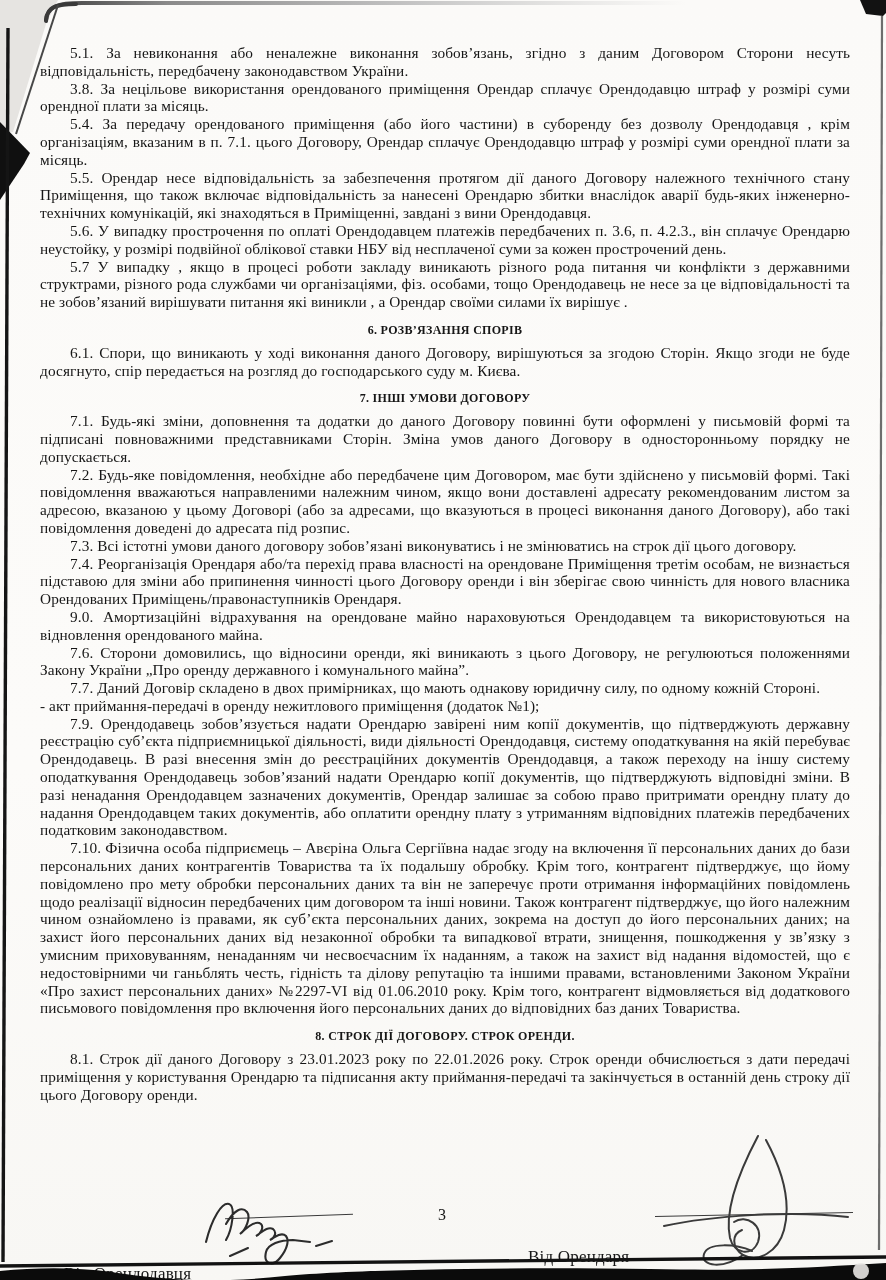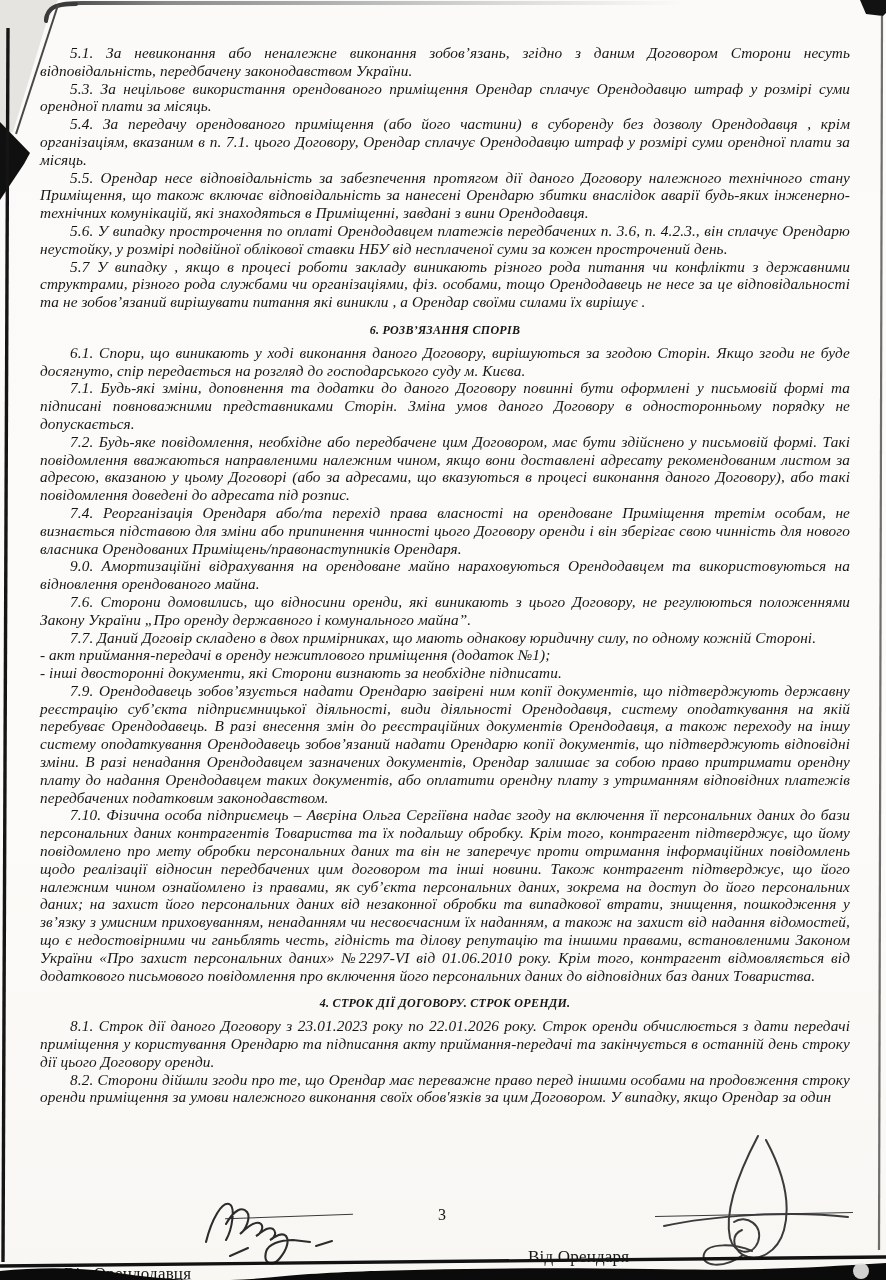--- a/index.html
+++ b/index.html
@@ -13,21 +13,20 @@
     color:#161616;
   }
   .artifacts{position:absolute;inset:0;pointer-events:none;z-index:5;}
   .content{
     position:absolute;left:40px;right:36px;top:44px;
     z-index:2;
     font-size:15.3px;
     line-height:17.8px;
     text-align:justify;
     letter-spacing:.1px;
-    font-style:italic;
   }
   .para{margin:0;text-indent:30px;}
   .para.noindent{text-indent:0;}
   .heading{
     font-weight:bold;text-align:center;text-indent:0;
     font-size:12px;margin:11px 0 4px 0;letter-spacing:.3px;
   }
   .footer-label{position:absolute;z-index:3;font-size:17px;letter-spacing:.2px;margin-top:42px;}
   .sig-line{position:absolute;z-index:3;border-bottom:1.6px solid #3a3a3a;}
   .page-num{position:absolute;z-index:3;font-size:16px;}
@@ -64,40 +63,40 @@
     <path d="M882,16 L879,1250" stroke="#5d5d5d" stroke-width="2.2" opacity="0.9" fill="none"></path>
 
     <path d="M0,1266 L886,1257" stroke="#121212" stroke-width="3.4" fill="none"></path>
 
     <path d="M0,1271 C40,1267 80,1267 118,1273 C168,1281 225,1283 285,1276 C360,1269 520,1267 650,1269 C750,1271 805,1268 886,1263 L886,1280 L0,1280 Z" fill="#0b0b0b"></path>
     <circle cx="861" cy="1271" r="8" fill="#e9e7e4" opacity="0.9"></circle>
   </svg>
 
   <div class="content">
       <p class="para">5.1. За невиконання або неналежне виконання зобов’язань, згідно з даним Договором Сторони несуть відповідальність, передбачену законодавством України.</p>
-      <p class="para">5.3. За нецільове використання орендованого приміщення Орендар сплачує Орендодавцю штраф у розмірі суми орендної плати за місяць.</p>
+      <p class="para">3.8. За нецільове використання орендованого приміщення Орендар сплачує Орендодавцю штраф у розмірі суми орендної плати за місяць.</p>
       <p class="para">5.4. За передачу орендованого приміщення (або його частини) в суборенду без дозволу Орендодавця , крім організаціям, вказаним в п. 7.1. цього Договору, Орендар сплачує Орендодавцю штраф у розмірі суми орендної плати за місяць.</p>
       <p class="para">5.5. Орендар несе відповідальність за забезпечення протягом дії даного Договору належного технічного стану Приміщення, що також включає відповідальність за нанесені Орендарю збитки внаслідок аварії будь-яких інженерно-технічних комунікацій, які знаходяться в Приміщенні, завдані з вини Орендодавця.</p>
       <p class="para">5.6. У випадку прострочення по оплаті Орендодавцем платежів передбачених п. 3.6, п. 4.2.3., він сплачує Орендарю неустойку, у розмірі подвійної облікової ставки НБУ від несплаченої суми за кожен прострочений день.</p>
       <p class="para">5.7 У випадку , якщо в процесі роботи закладу виникають різного рода питання чи конфлікти з державними структрами, різного рода службами чи організаціями, фіз. особами, тощо Орендодавець не несе за це відповідальності та не зобов’язаний вирішувати питання які виникли , а Орендар своїми силами їх вирішує .</p>
       <div class="heading">6. РОЗВ’ЯЗАННЯ СПОРІВ</div>
       <p class="para">6.1. Спори, що виникають у ході виконання даного Договору, вирішуються за згодою Сторін. Якщо згоди не буде досягнуто, спір передається на розгляд до господарського суду м. Києва.</p>
+      <div class="heading">7.  ІНШІ УМОВИ ДОГОВОРУ</div>
       <p class="para">7.1. Будь-які зміни, доповнення та додатки до даного Договору повинні бути оформлені у письмовій формі та підписані повноважними представниками Сторін. Зміна умов даного Договору в односторонньому порядку не допускається.</p>
       <p class="para">7.2. Будь-яке повідомлення, необхідне або передбачене цим Договором, має бути здійснено у письмовій формі. Такі повідомлення вважаються направленими належним чином, якщо вони доставлені адресату рекомендованим листом за адресою, вказаною у цьому Договорі (або за адресами, що вказуються в процесі виконання даного Договору), або такі повідомлення доведені до адресата під розпис.</p>
+      <p class="para">7.3. Всі істотні умови даного договору зобов’язані виконуватись і не змінюватись на строк дії цього договору.</p>
       <p class="para">7.4. Реорганізація Орендаря  або/та перехід права власності на орендоване Приміщення третім особам, не визнається підставою для зміни або припинення чинності цього Договору оренди і він зберігає свою чинність для нового власника Орендованих Приміщень/правонаступників Орендаря.</p>
       <p class="para">9.0. Амортизаційні відрахування на орендоване майно нараховуються Орендодавцем та використовуються на відновлення орендованого майна.</p>
       <p class="para">7.6. Сторони домовились, що відносини оренди, які виникають з цього Договору, не регулюються положеннями Закону України „Про оренду державного і комунального майна”.</p>
       <p class="para">7.7. Даний Договір складено в двох примірниках, що мають однакову юридичну силу, по одному кожній Стороні.</p>
       <p class="para noindent">- акт приймання-передачі в оренду нежитлового приміщення (додаток №1);</p>
-      <p class="para noindent">- інші двосторонні документи, які Сторони визнають за необхідне підписати.</p>
       <p class="para">7.9. Орендодавець зобов’язується надати Орендарю завірені ним копії документів, що підтверджують державну реєстрацію суб’єкта підприємницької діяльності, види діяльності Орендодавця, систему оподаткування на якій перебуває Орендодавець. В разі внесення змін до реєстраційних документів Орендодавця, а також переходу на іншу систему оподаткування Орендодавець зобов’язаний надати Орендарю копії документів, що підтверджують відповідні зміни. В разі ненадання Орендодавцем зазначених документів, Орендар залишає за собою право притримати орендну плату до надання Орендодавцем таких документів, або оплатити орендну плату з утриманням відповідних платежів передбачених податковим законодавством.</p>
       <p class="para">7.10. Фізична особа підприємець – Авєріна Ольга Сергіївна надає згоду на включення її персональних даних до бази персональних даних контрагентів Товариства та їх подальшу обробку. Крім того, контрагент підтверджує, що йому повідомлено про мету обробки персональних даних та він не заперечує проти отримання інформаційних повідомлень щодо реалізації відносин передбачених цим договором та інші новини. Також контрагент підтверджує, що його належним чином ознайомлено із правами, як суб’єкта персональних даних, зокрема на доступ до його персональних даних; на захист його персональних даних від незаконної обробки та випадкової втрати, знищення, пошкодження у зв’язку з умисним приховуванням, ненаданням чи несвоєчасним їх наданням, а також на захист від надання відомостей, що є недостовірними чи ганьблять честь, гідність та ділову репутацію та іншими правами, встановленими Законом України «Про захист персональних даних» №2297-VI від 01.06.2010 року. Крім того, контрагент відмовляється від додаткового письмового повідомлення про включення його персональних даних до відповідних баз даних Товариства.</p>
-      <div class="heading">4. СТРОК ДІЇ ДОГОВОРУ. СТРОК ОРЕНДИ.</div>
+      <div class="heading">8. СТРОК ДІЇ ДОГОВОРУ. СТРОК ОРЕНДИ.</div>
       <p class="para">8.1. Строк дії даного Договору з 23.01.2023 року по 22.01.2026 року. Строк оренди обчислюється з дати передачі приміщення у користування Орендарю та підписання акту приймання-передачі та закінчується в останній день строку дії цього Договору оренди.</p>
-      <p class="para">8.2. Сторони дійшли згоди про те, що Орендар має переважне право перед іншими особами на продовження строку оренди приміщення за умови належного виконання своїх обов'язків за цим Договором. У випадку, якщо Орендар за один</p>
     </div>
 
   <span class="footer-label" style="left:64px;top:1222px;">Від Орендодавця</span>
 
   <svg class="sig-svg" style="left:196px;top:1190px;" width="160" height="82" viewBox="0 0 160 82" xmlns="http://www.w3.org/2000/svg">
     <g fill="none" stroke="#2c2c2c" stroke-width="2.1" stroke-linecap="round">
       <path d="M10,52 C16,28 26,12 33,14 C40,16 36,40 30,50 M30,34 C38,20 46,16 51,22 C55,27 50,40 44,44 C52,36 60,30 65,34 C68,37 65,44 60,46 C66,42 72,36 77,39 C81,42 79,48 74,50 C80,46 86,42 90,46 C93,50 92,58 84,68 C77,77 67,74 70,62 C72,54 84,50 97,50 L114,52"></path>
       <path d="M34,66 L52,58"></path>
       <path d="M120,56 L136,51"></path>
     </g>

